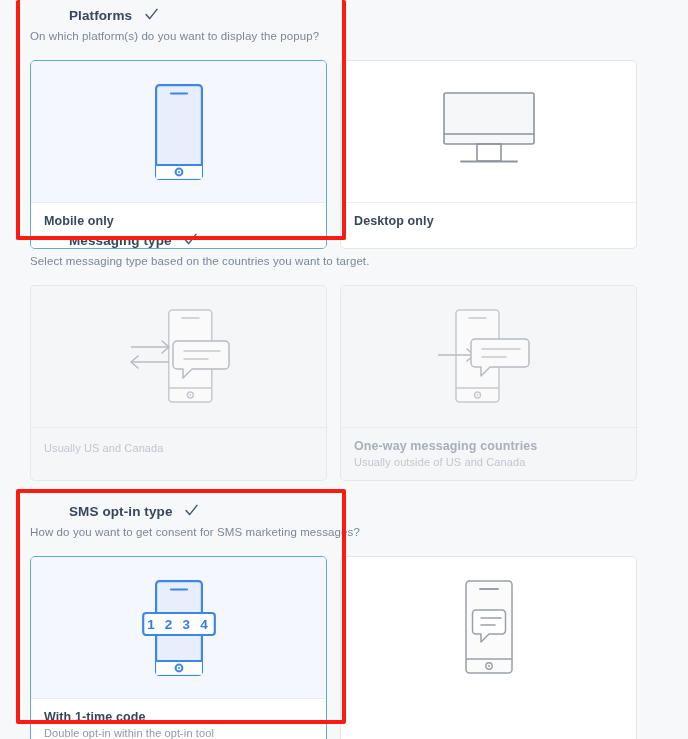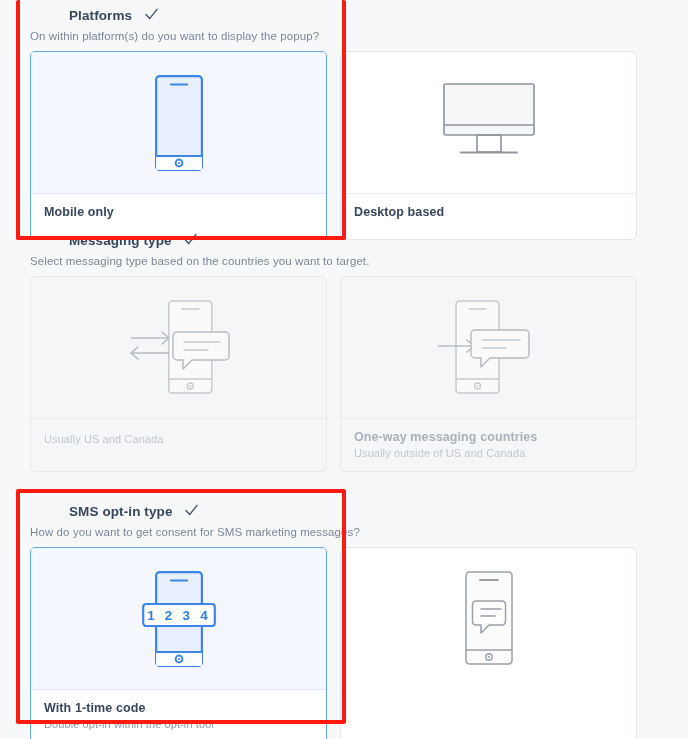--- a/index.html
+++ b/index.html
@@ -57,20 +57,21 @@
     gap: 13px;
   }
   .card {
     width: 297px;
     border-radius: 5px;
     background: #ffffff;
     border: 1px solid #e3e6eb;
     overflow: hidden;
     display: flex;
     flex-direction: column;
+    margin-top: 9px;
   }
   .card-art {
     height: 141px;
     display: flex;
     align-items: center;
     justify-content: center;
     position: relative;
   }
   .card-foot {
     border-top: 1px solid #eceef1;
@@ -127,21 +128,21 @@
 <div class="page">
 
   <div class="section" id="section-platforms">
     <div class="section-head">
       <span class="section-title">Platforms</span>
       <span class="section-check">
         <svg class="icon-svg" width="15" height="15" viewBox="0 0 15 15">
           <path d="M2 7.6 L5.6 11.6 L13 2.4" fill="none" stroke="#4b5b70" stroke-width="1.5" stroke-linecap="round" stroke-linejoin="round"></path>
         </svg>
       </span>
-      <div class="section-sub">On within platform(s) do you want to display the popup?</div>
+      <div class="section-sub">On which platform(s) do you want to display the popup?</div>
     </div>
 
     <div class="cards">
 
       <div class="card selected">
         <div class="card-art">
           <span>
             <svg class="icon-svg" width="48" height="96" viewBox="0 0 48 96">
               <rect x="1.1" y="1.1" width="45.8" height="93.8" rx="3.5" fill="#e8effc" stroke="#3c86e8" stroke-width="2.2"></rect>
               <line x1="16" y1="9.5" x2="32" y2="9.5" stroke="#3c86e8" stroke-width="2.2" stroke-linecap="round"></line>
@@ -163,21 +164,21 @@
           <span>
             <svg class="icon-svg" width="92" height="80" viewBox="0 0 92 80">
               <rect x="1" y="1" width="90" height="51" rx="2" fill="#f6f7f8" stroke="#8f959d" stroke-width="1.6"></rect>
               <line x1="1" y1="42" x2="91" y2="42" stroke="#8f959d" stroke-width="1.4"></line>
               <rect x="34" y="52" width="24" height="17" fill="none" stroke="#8f959d" stroke-width="1.6"></rect>
               <line x1="18" y1="69.5" x2="74" y2="69.5" stroke="#8f959d" stroke-width="1.8" stroke-linecap="round"></line>
             </svg>
           </span>
         </div>
         <div class="card-foot">
-          <div class="card-label">Desktop based</div>
+          <div class="card-label">Desktop only</div>
         </div>
       </div>
 
     </div>
   </div>
 
   <div class="section" id="section-messaging">
     <div class="section-head">
       <span class="section-title">Messaging type</span>
       <span class="section-check">

